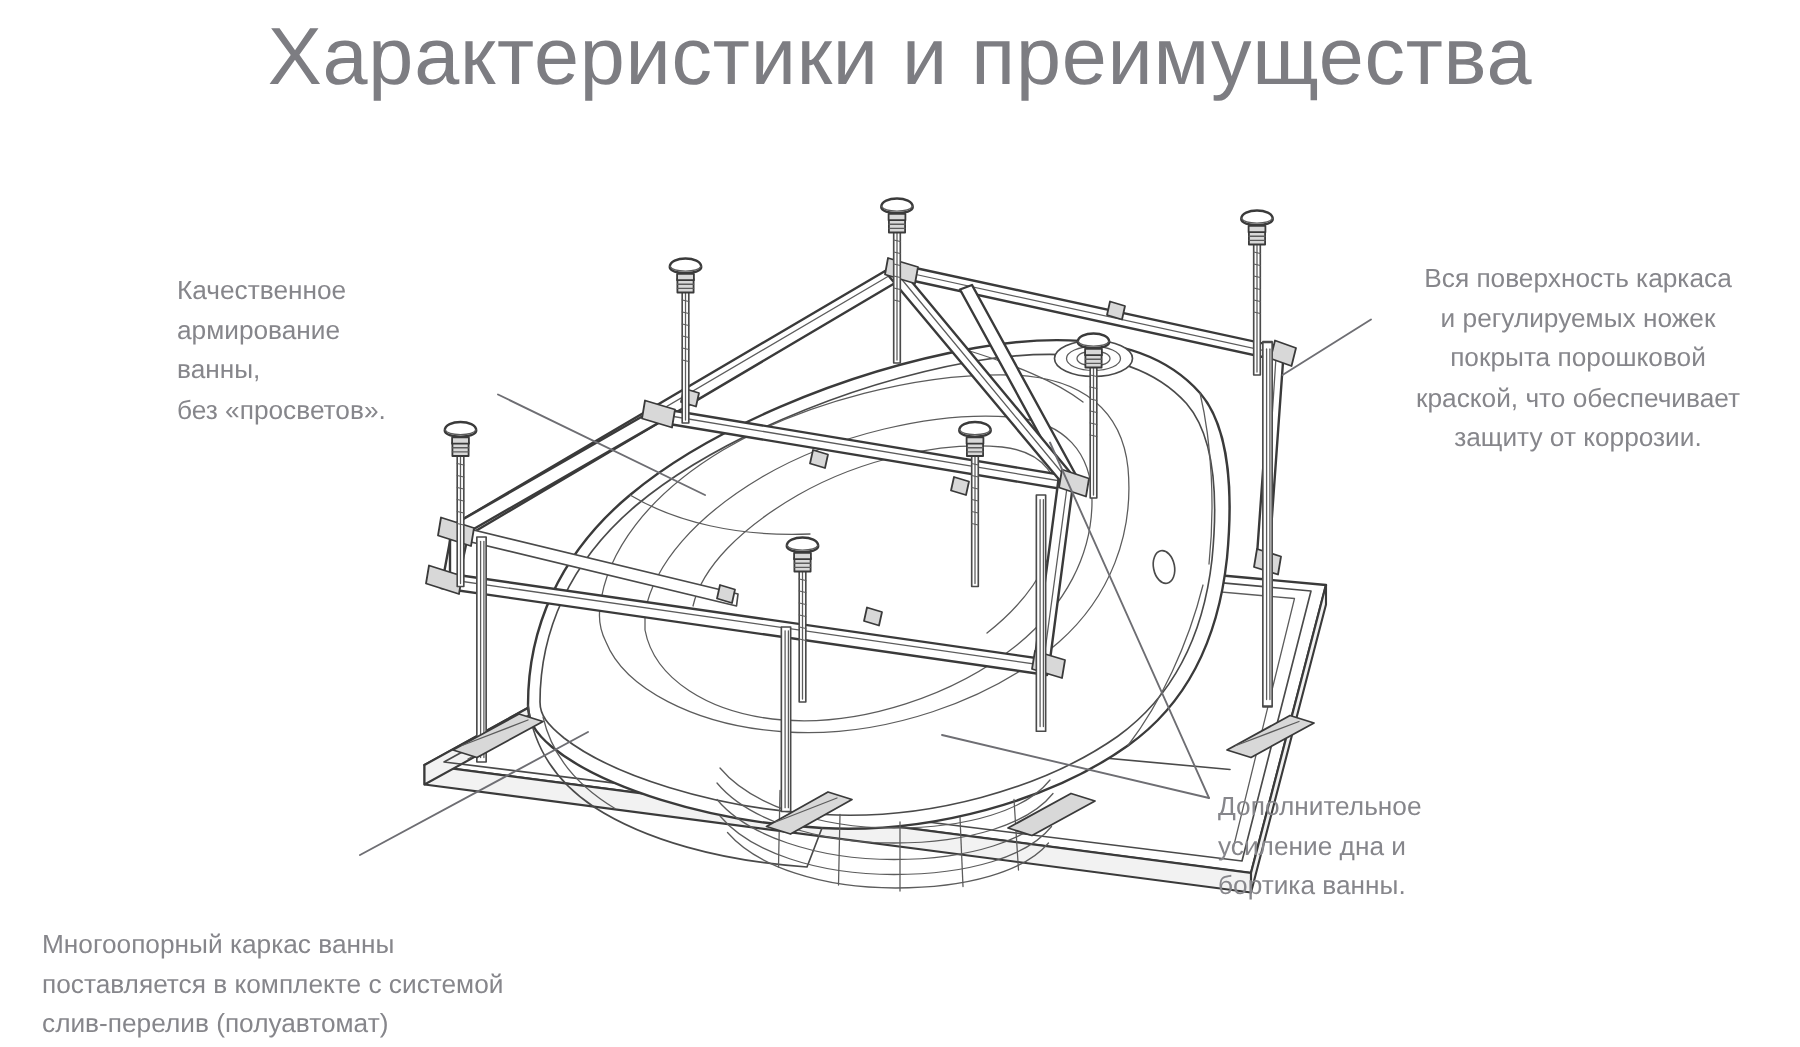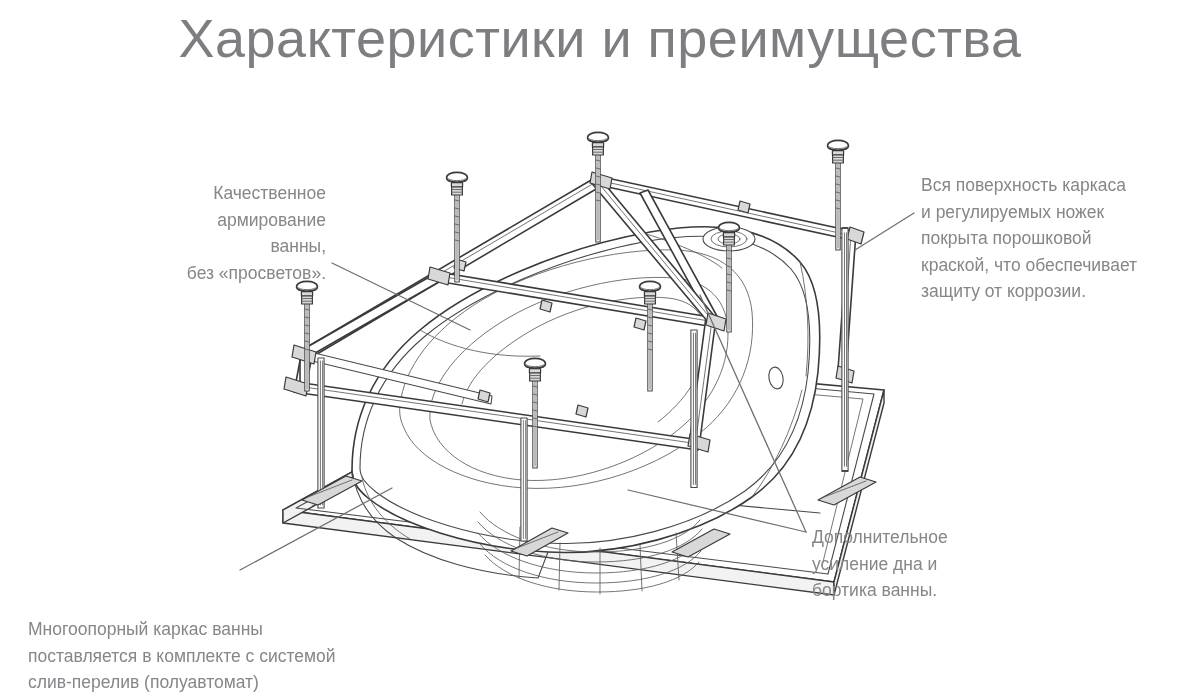--- a/index.html
+++ b/index.html
@@ -51,27 +51,26 @@
     position: absolute;
     color: #86868b;
     font-size: 17.5px;
     line-height: 1.52;
     white-space: pre-line;
   }
   .anno-left-top {
     left: 118px;
     top: 180px;
     width: 208px;
-    text-align: right;
   }
   .anno-right-top {
     left: 921px;
     top: 172px;
     width: 262px;
-    text-align: left;
+    text-align: center;
   }
   .anno-right-bottom {
     left: 812px;
     top: 524px;
     width: 180px;
     text-align: left;
   }
   .anno-left-bottom {
     left: 28px;
     top: 568px;

